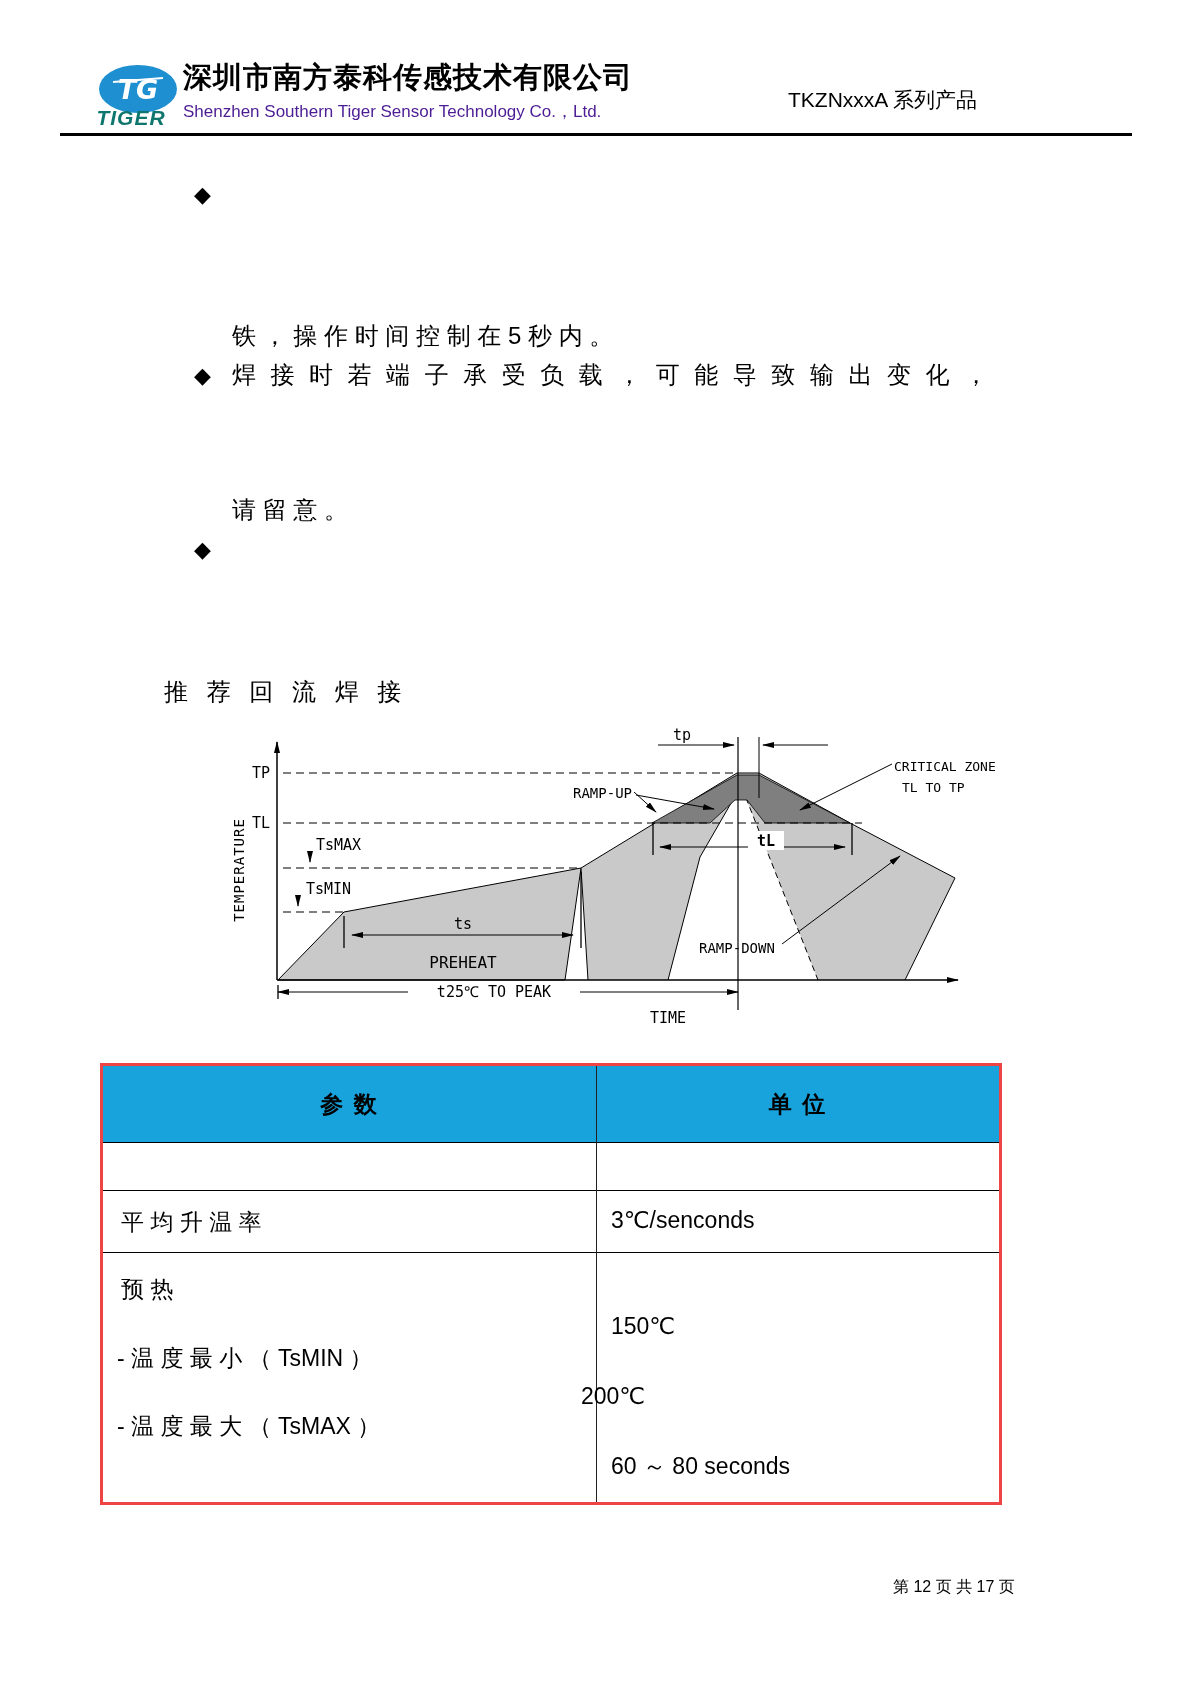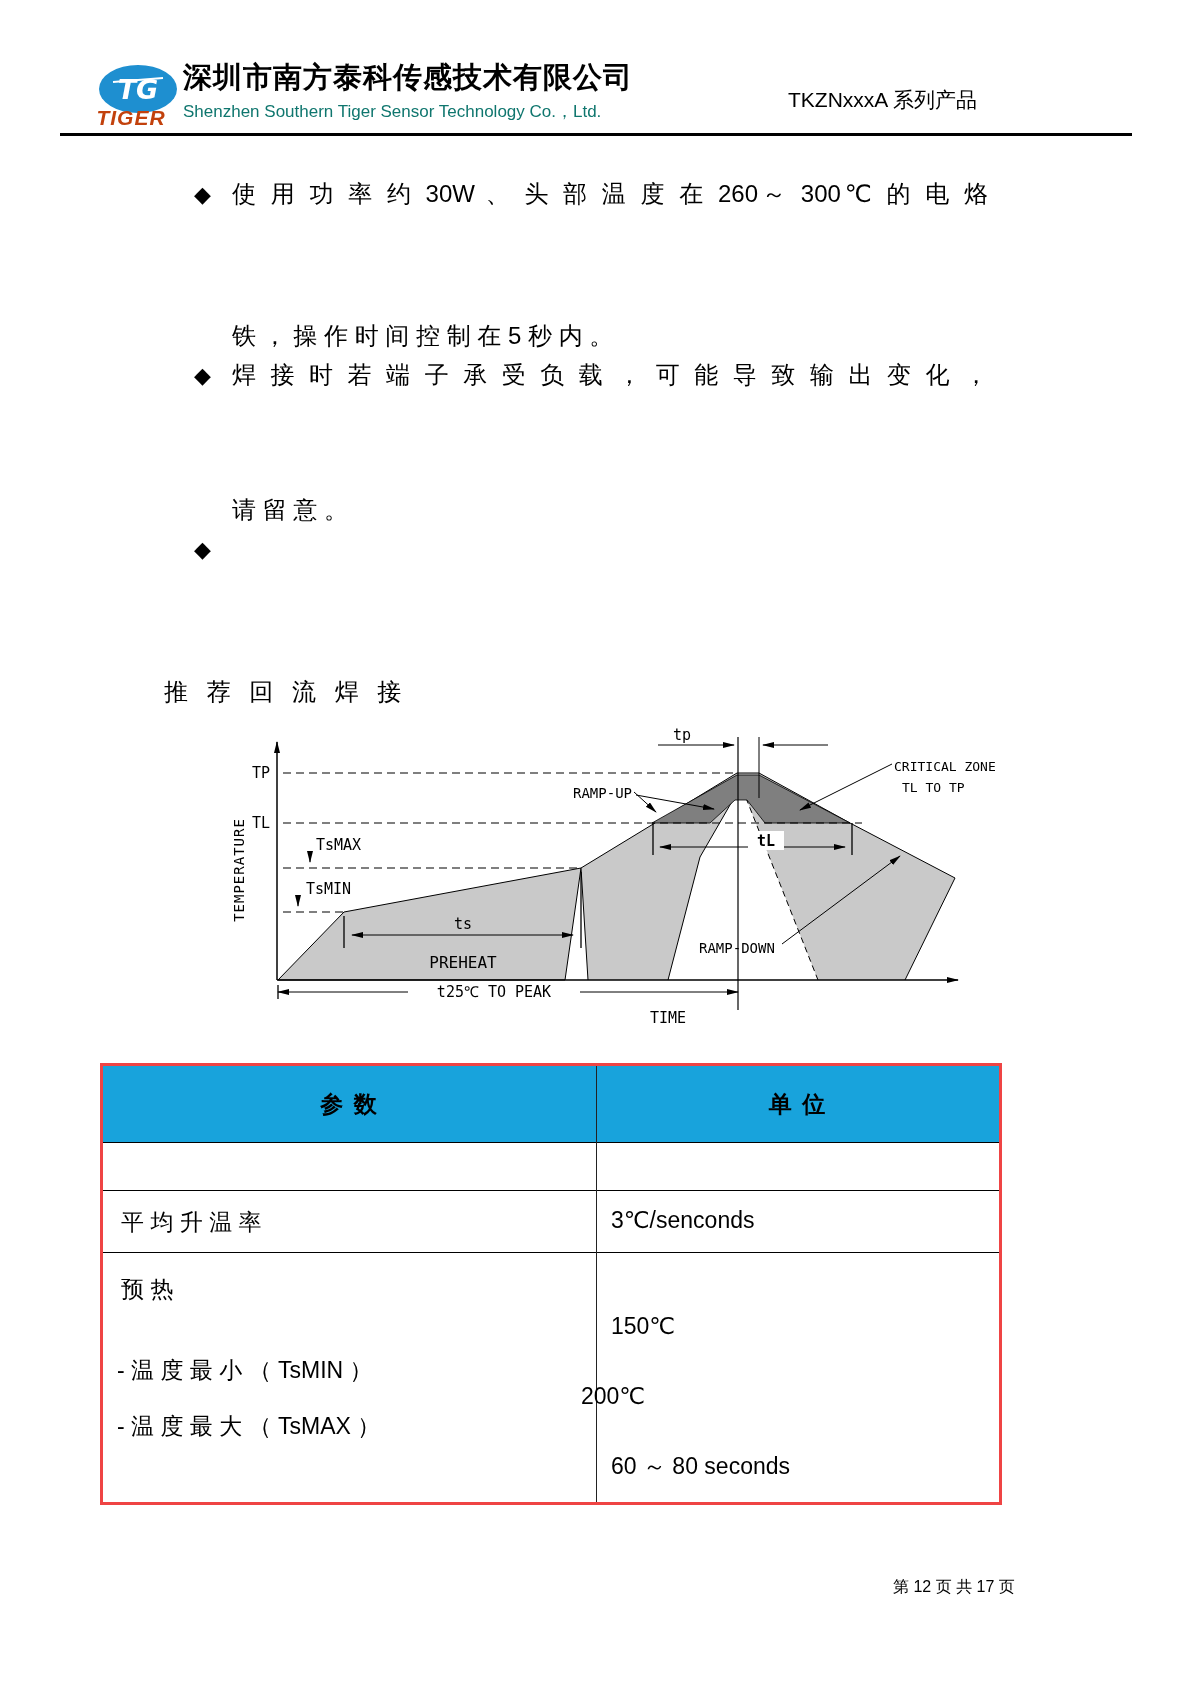--- a/index.html
+++ b/index.html
@@ -5,24 +5,24 @@
   html,body{margin:0;padding:0;background:#888;}
   .page{
     position:relative; width:1190px; height:1683px; margin:0 auto;
     background:#ffffff; overflow:hidden;
     font-family:"Liberation Sans","DejaVu Sans",sans-serif; color:#000;
   }
   .abs{position:absolute;}
   
   .hr-line{position:absolute; left:60px; top:133px; width:1072px; height:3px; background:#000;}
   .company-cn{position:absolute; left:183px; top:58px; font-size:29px; font-weight:bold; letter-spacing:1px;}
-  .company-en{position:absolute; left:183px; top:100px; font-size:17px; color:#0f766e;}
+  .company-en{position:absolute; left:183px; top:100px; font-size:17px; color:#4c1d95;}
   .product{position:absolute; left:788px; top:86px; font-size:21px;}
   .tiger-word{position:absolute; left:83px; top:106px; width:96px; text-align:center;
-    font-size:21px; font-weight:bold; font-style:italic; color:#c2410c; letter-spacing:1px;}
+    font-size:21px; font-weight:bold; font-style:italic; color:#0f766e; letter-spacing:1px;}
   
   .diamond{position:absolute; left:194px; font-size:22px; line-height:28px;}
   .jline{position:absolute; left:232px; width:756px; font-size:24px; line-height:28px;
     text-align:justify; text-align-last:justify;}
   .lline{position:absolute; left:232px; font-size:24px; line-height:28px; white-space:nowrap;margin-top:44px;}
   .sec-title{position:absolute; left:164px; top:676px; font-size:24px; letter-spacing:6px;}
   
   .tbl{position:absolute; left:100px; top:1063px; width:902px; height:442px;
     border:3px solid #ef4444; box-sizing:border-box;}
   .tbl .col-div{position:absolute; left:493px; top:0; bottom:0; width:1px; background:#222;}
@@ -47,21 +47,20 @@
       <line x1="16" y1="20" x2="66" y2="16" stroke="#ffffff" stroke-width="2"></line>
     </svg>
   </div>
   <div class="tiger-word">TIGER</div>
   <div class="company-cn">深圳市南方泰科传感技术有限公司</div>
   <div class="company-en">Shenzhen Southern Tiger Sensor Technology Co.，Ltd.</div>
   <div class="product">TKZNxxxA 系列产品</div>
   <div class="hr-line"></div>
 
   <span class="diamond" style="top:181px;">◆</span>
-  <div class="jline" style="top:180px;">使 用 功 率 约 30W 、 头 部 温 度 在 260～ 300℃ 的 电 烙</div>
   <div class="lline" style="top:278px;">铁 ， 操 作 时 间 控 制 在 5 秒 内 。</div>
 
   <span class="diamond" style="top:362px;">◆</span>
   <div class="jline" style="top:361px;">焊 接 时 若 端 子 承 受 负 载 ， 可 能 导 致 输 出 变 化 ，</div>
   <div class="lline" style="top:452px;">请 留 意 。</div>
 
   <span class="diamond" style="top:536px;">◆</span>
 
   <div class="sec-title">推 荐 回 流 焊 接</div>
 
@@ -144,21 +143,21 @@
     <div class="rline" style="top:186px;"></div>
     <div class="col-div"></div>
 
     <div class="hcell" style="left:0; width:493px; text-align:center;">参  数</div>
     <div class="hcell" style="left:494px; width:402px; text-align:center;">单  位</div>
 
     <div class="cell-text" style="left:18px; top:141px;text-align:center;">平 均 升 温 率</div>
     <div class="cell-text" style="left:508px; top:141px;">3℃/senconds</div>
 
     <div class="cell-text" style="left:18px; top:208px;">预  热</div>
-    <div class="cell-text" style="left:14px; top:277px;margin-top:12px;">- 温 度 最 小 （ TsMIN ）</div>
+    <div class="cell-text" style="left:14px; top:277px;">- 温 度 最 小 （ TsMIN ）</div>
     <div class="cell-text" style="left:14px; top:345px;">- 温 度 最 大 （ TsMAX ）</div>
 
     <div class="cell-text" style="left:508px; top:247px;">150℃</div>
     <div class="cell-text" style="left:478px; top:317px;">200℃</div>
     <div class="cell-text" style="left:508px; top:385px;">60 ～ 80 seconds</div>
   </div>
 
   <div class="footer-right">第 12 页 共 17 页</div>
 
 </div>

